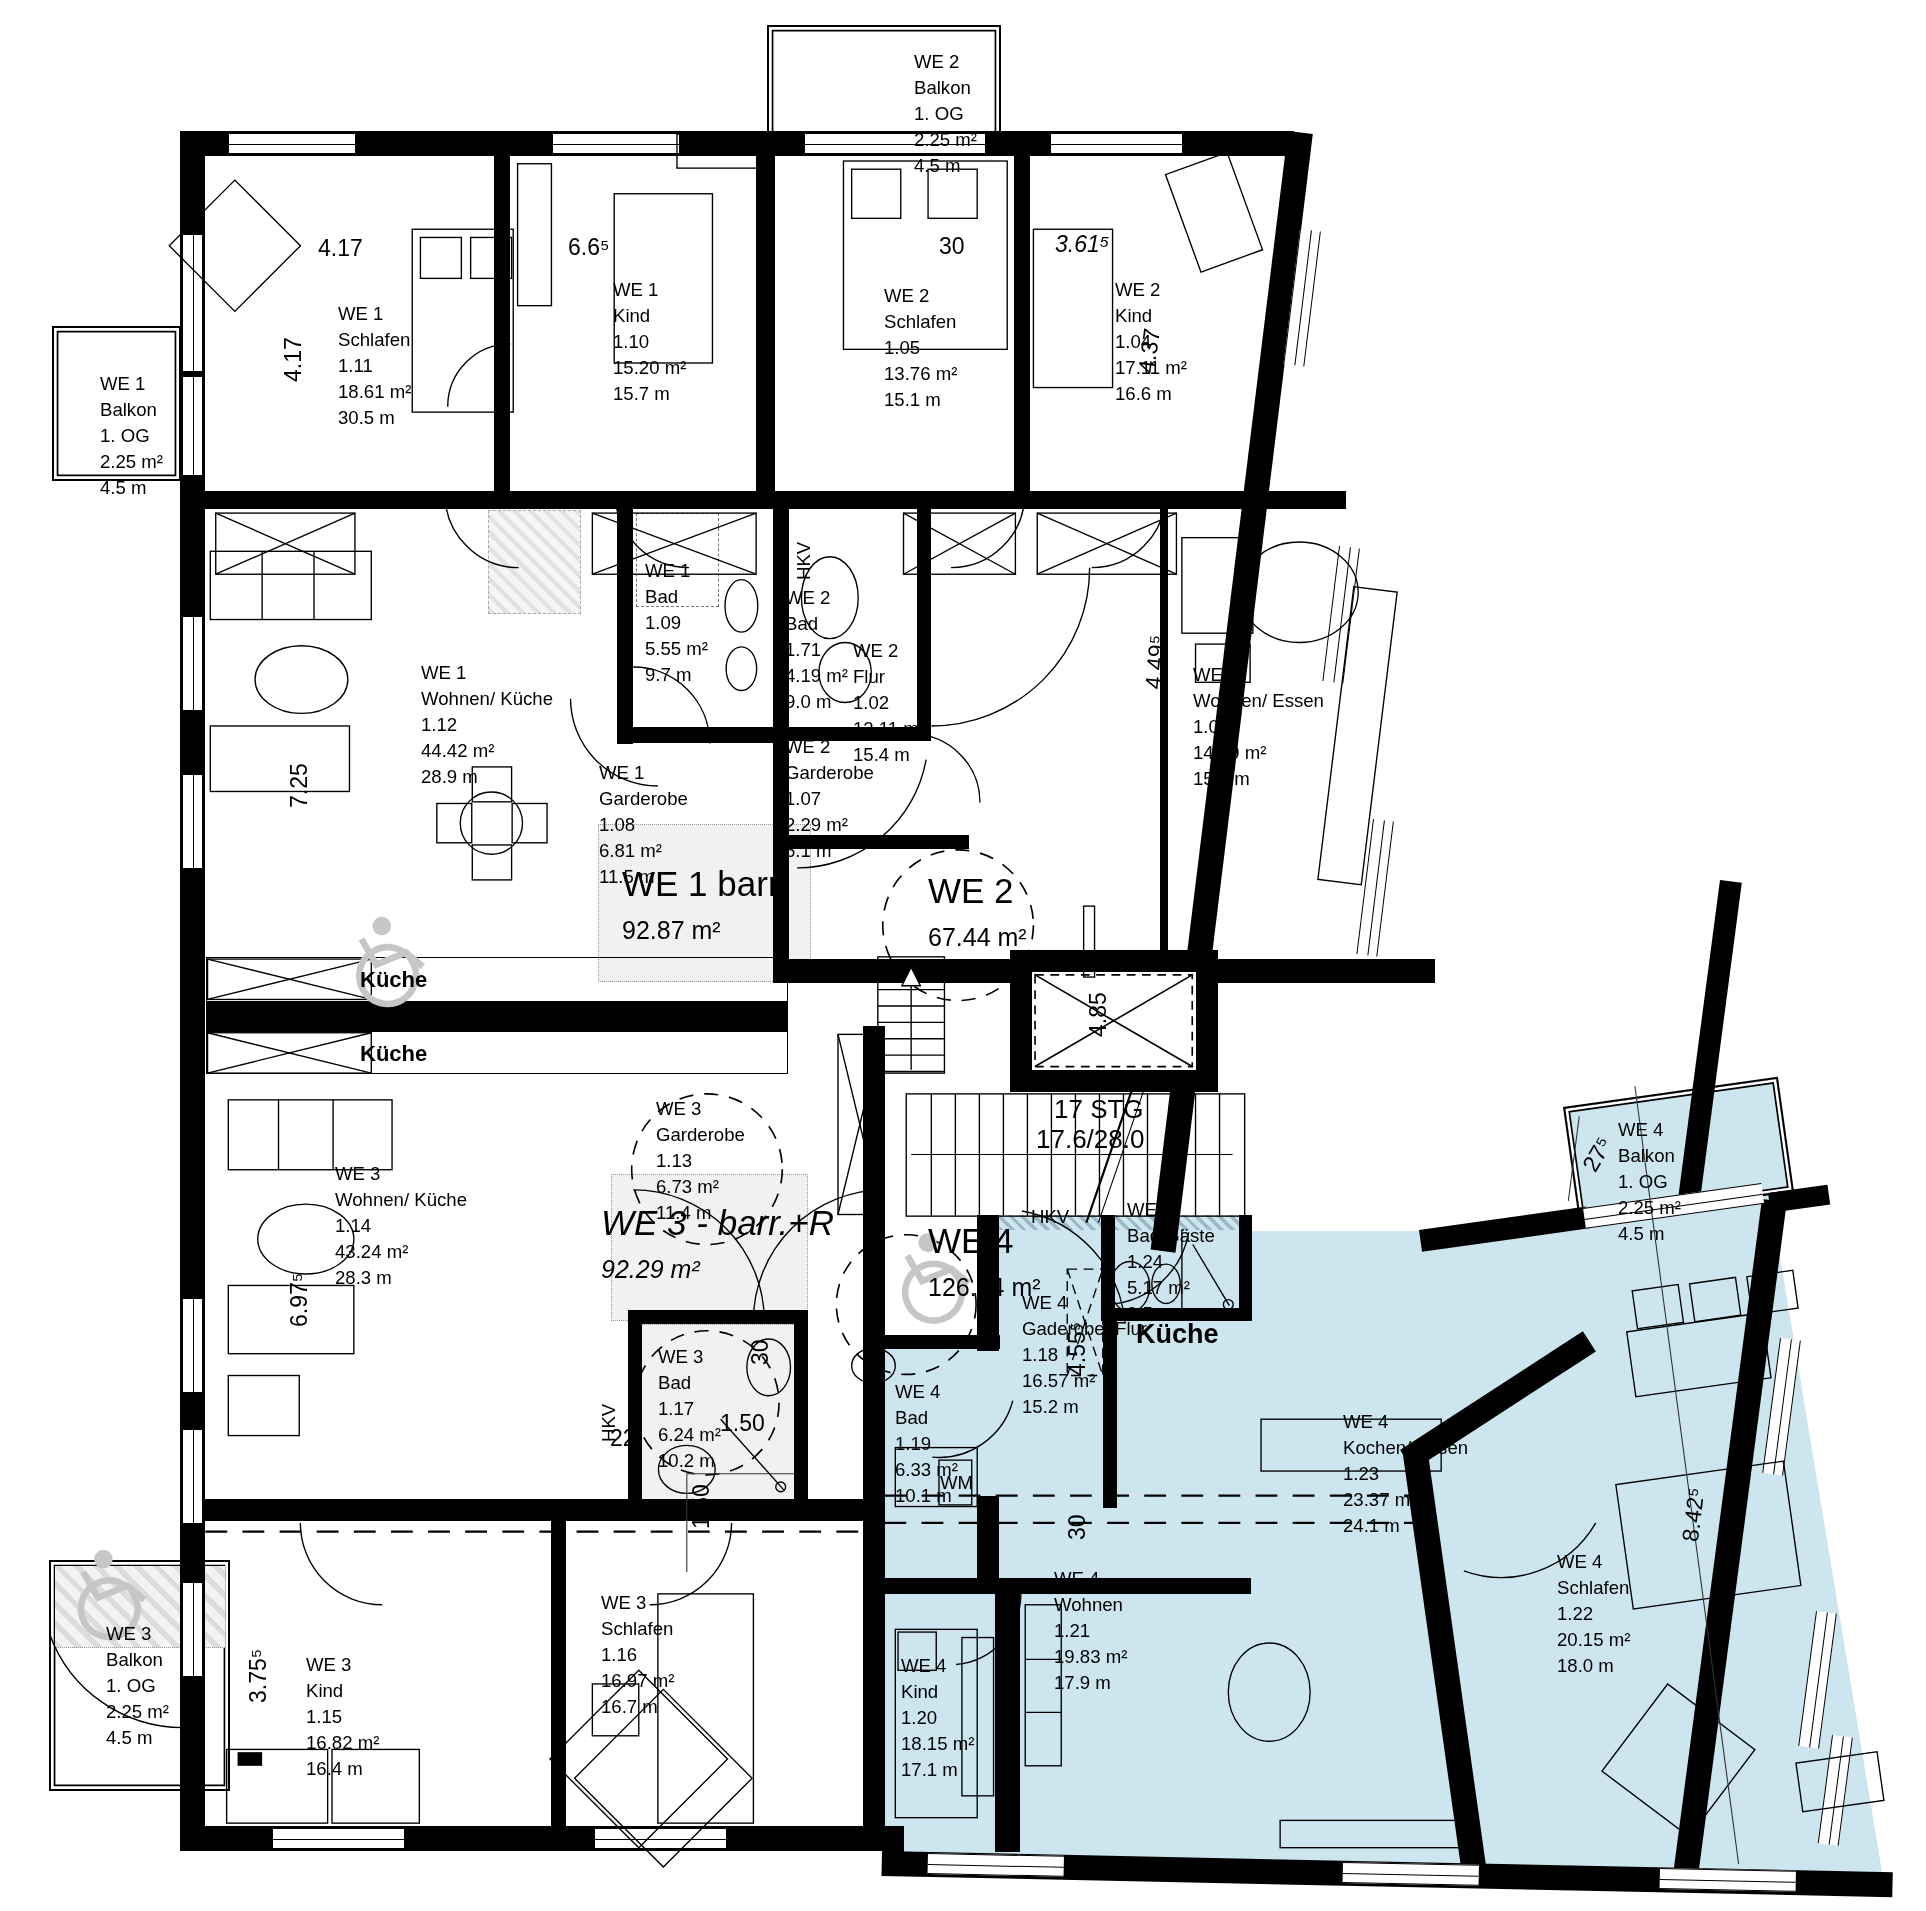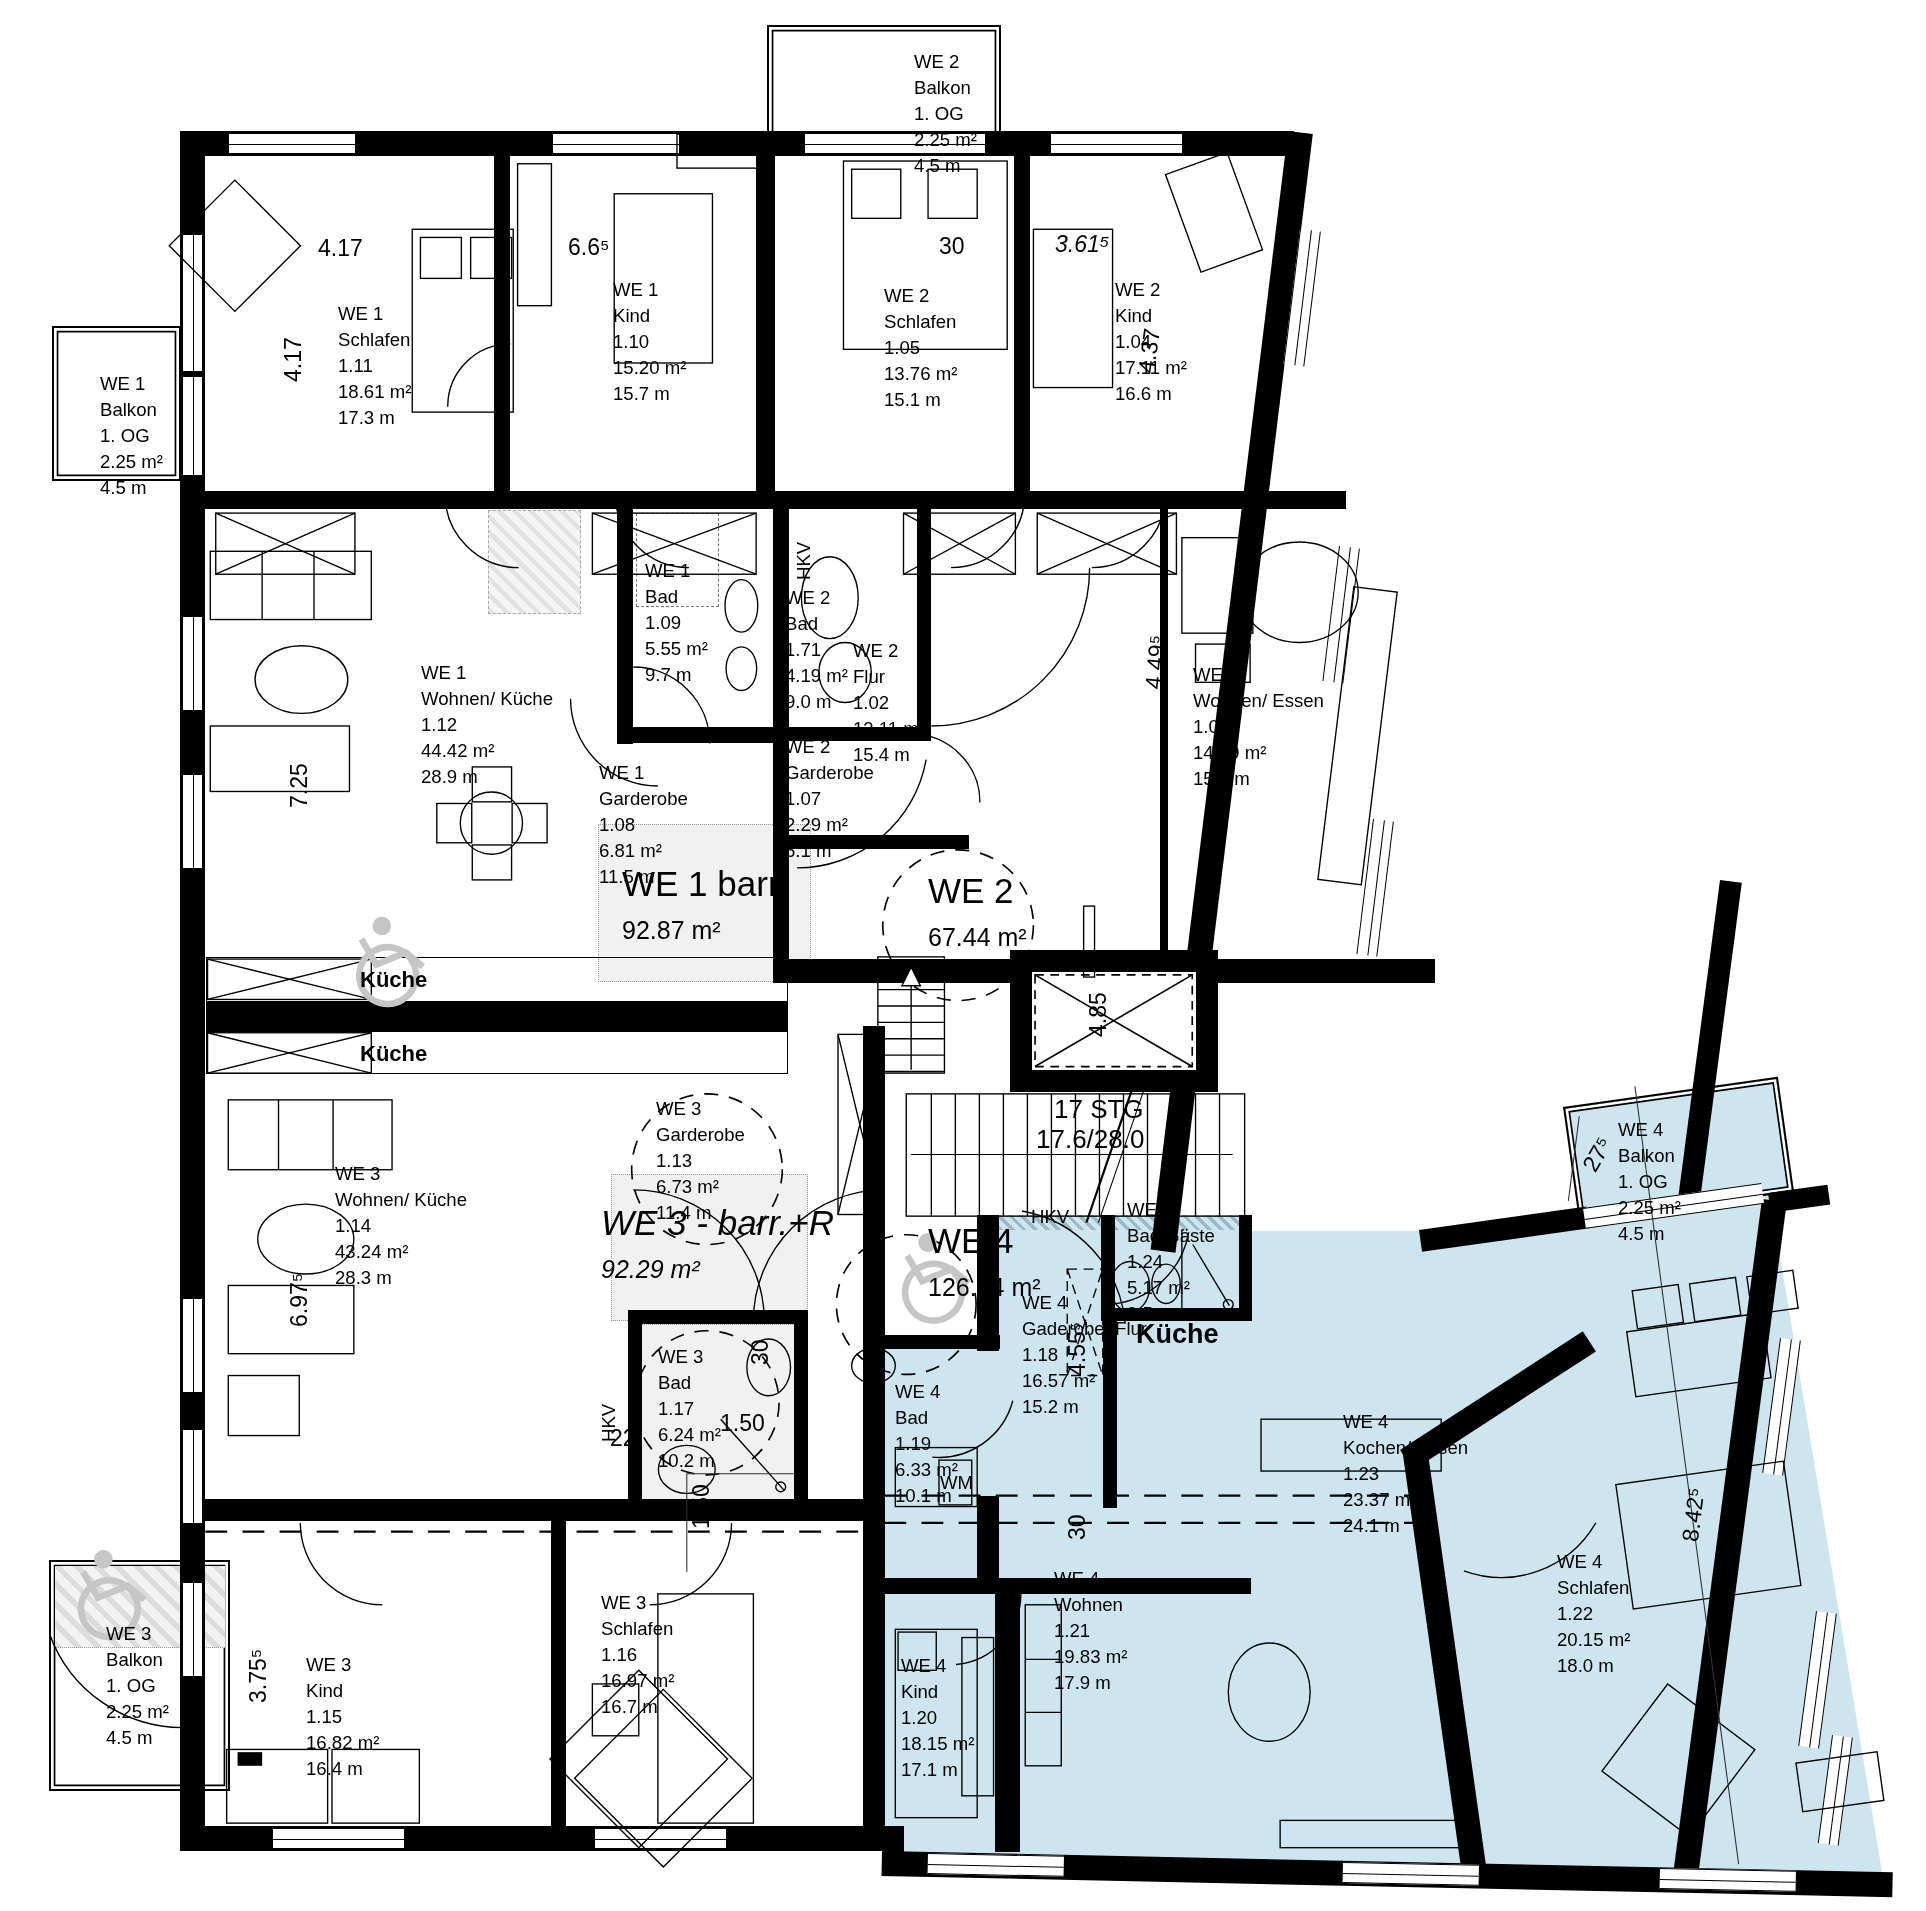--- a/index.html
+++ b/index.html
@@ -337,21 +337,21 @@
         <circle cx="0" cy="20" r="52"></circle>
         <circle cx="36" cy="-64" r="17" fill="#c6c6c6" stroke="none"></circle>
         <path d="M-8,-62 L-8,-8 L50,0 L64,38"></path>
       </g>
       <g transform="translate(190,2930) rotate(-30)" stroke="#c6c6c6" stroke-width="12" fill="none">
         <circle cx="0" cy="20" r="52"></circle>
         <circle cx="36" cy="-64" r="17" fill="#c6c6c6" stroke="none"></circle>
         <path d="M-8,-62 L-8,-8 L50,0 L64,38"></path>
       </g>
     </svg>
-    <div class="lbl " style="left: 338px; top: 301px;"><span>WE 1</span><span>Schlafen</span><span>1.11</span><span>18.61 m²</span><span>17.3 m</span></div>
+    <div class="lbl " style="left: 338px; top: 301px;"><span>WE 1</span><span>Schlafen</span><span>1.11</span><span>18.61 m²</span><span>30.5 m</span></div>
     <div class="lbl " style="left: 613px; top: 277px;"><span>WE 1</span><span>Kind</span><span>1.10</span><span>15.20 m²</span><span>15.7 m</span></div>
     <div class="lbl " style="left: 884px; top: 283px;"><span>WE 2</span><span>Schlafen</span><span>1.05</span><span>13.76 m²</span><span>15.1 m</span></div>
     <div class="lbl " style="left: 1115px; top: 277px;"><span>WE 2</span><span>Kind</span><span>1.04</span><span>17.11 m²</span><span>16.6 m</span></div>
     <div class="lbl " style="left: 645px; top: 558px;"><span>WE 1</span><span>Bad</span><span>1.09</span><span>5.55 m²</span><span>9.7 m</span></div>
     <div class="lbl " style="left: 785px; top: 585px;"><span>WE 2</span><span>Bad</span><span>1.71</span><span>4.19 m²</span><span>9.0 m</span></div>
     <div class="lbl " style="left: 853px; top: 638px;"><span>WE 2</span><span>Flur</span><span>1.02</span><span>13.11 m²</span><span>15.4 m</span></div>
     <div class="lbl " style="left: 1193px; top: 662px;"><span>WE 2</span><span>Wohnen/ Essen</span><span>1.03</span><span>14.69 m²</span><span>15.6 m</span></div>
     <div class="lbl " style="left: 785px; top: 734px;"><span>WE 2</span><span>Garderobe</span><span>1.07</span><span>2.29 m²</span><span>6.1 m</span></div>
     <div class="lbl " style="left: 421px; top: 660px;"><span>WE 1</span><span>Wohnen/ Küche</span><span>1.12</span><span>44.42 m²</span><span>28.9 m</span></div>
     <div class="lbl " style="left: 599px; top: 760px;"><span>WE 1</span><span>Garderobe</span><span>1.08</span><span>6.81 m²</span><span>11.5 m</span></div>

